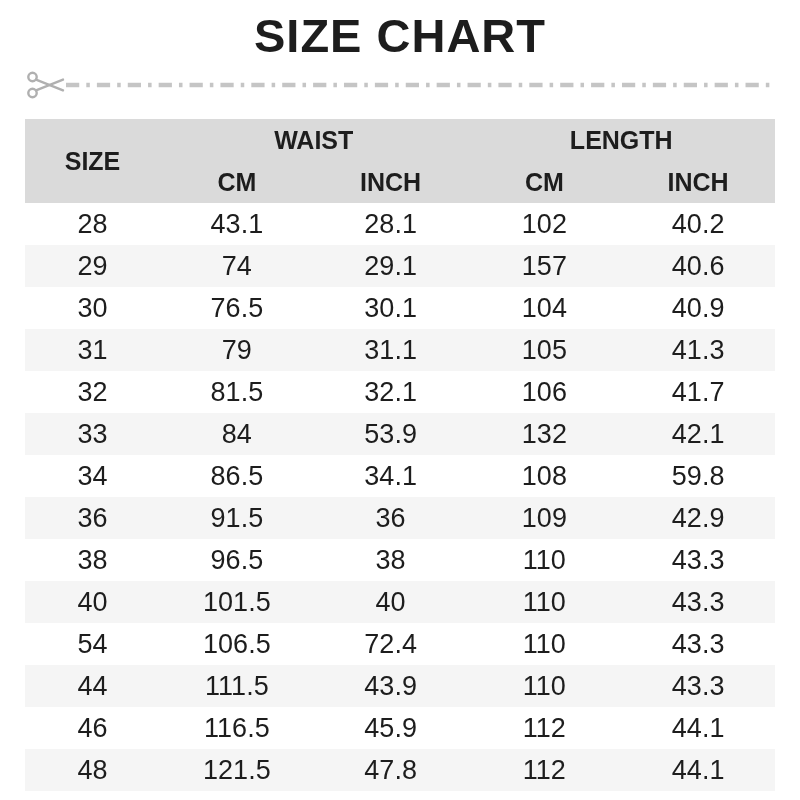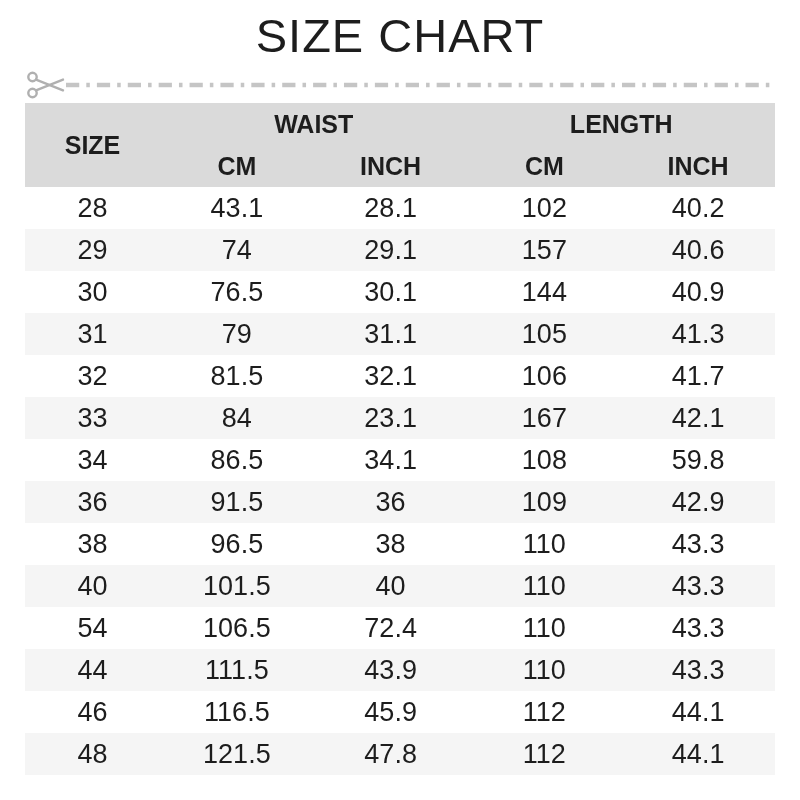--- a/index.html
+++ b/index.html
@@ -19,38 +19,38 @@
     color: var(--text);
     overflow: hidden;
   }
   .page { width: 800px; height: 800px; }
 
   .page-title {
     margin: 12px 0 0 0;
     text-align: center;
     font-size: 47px;
     line-height: 1.0;
-    font-weight: normal;
+    font-weight: bold;
     letter-spacing: 1px;
     color: var(--text);
   }
 
   .cut-row {
     display: flex;
     align-items: center;
     margin-top: 8px;
     padding: 0 28px 0 26px;
     height: 36px;
   }
   .scissors-svg { width: 40px; height: 32px; flex: 0 0 auto; }
   .dash-svg { flex: 1 1 auto; height: 8px; display: block; }
 
   table.size-table {
     width: 750px;
-    margin: 0 auto 0 auto;
+    margin: 16px auto 0 auto;
     border-collapse: collapse;
     table-layout: fixed;
   }
   col.c-size   { width: 18%; }
   col.c-other  { width: 20.5%; }
 
   .size-table th {
     background: var(--header-bg);
     font-size: 25px;
     font-weight: bold;
@@ -123,42 +123,42 @@
           <td>29</td>
           <td>74</td>
           <td>29.1</td>
           <td>157</td>
           <td>40.6</td>
         </tr>
         <tr>
           <td>30</td>
           <td>76.5</td>
           <td>30.1</td>
-          <td>144</td>
+          <td>104</td>
           <td>40.9</td>
         </tr>
         <tr>
           <td>31</td>
           <td>79</td>
           <td>31.1</td>
           <td>105</td>
           <td>41.3</td>
         </tr>
         <tr>
           <td>32</td>
           <td>81.5</td>
           <td>32.1</td>
           <td>106</td>
           <td>41.7</td>
         </tr>
         <tr>
           <td>33</td>
           <td>84</td>
-          <td>23.1</td>
-          <td>167</td>
+          <td>53.9</td>
+          <td>132</td>
           <td>42.1</td>
         </tr>
         <tr>
           <td>34</td>
           <td>86.5</td>
           <td>34.1</td>
           <td>108</td>
           <td>59.8</td>
         </tr>
         <tr>

